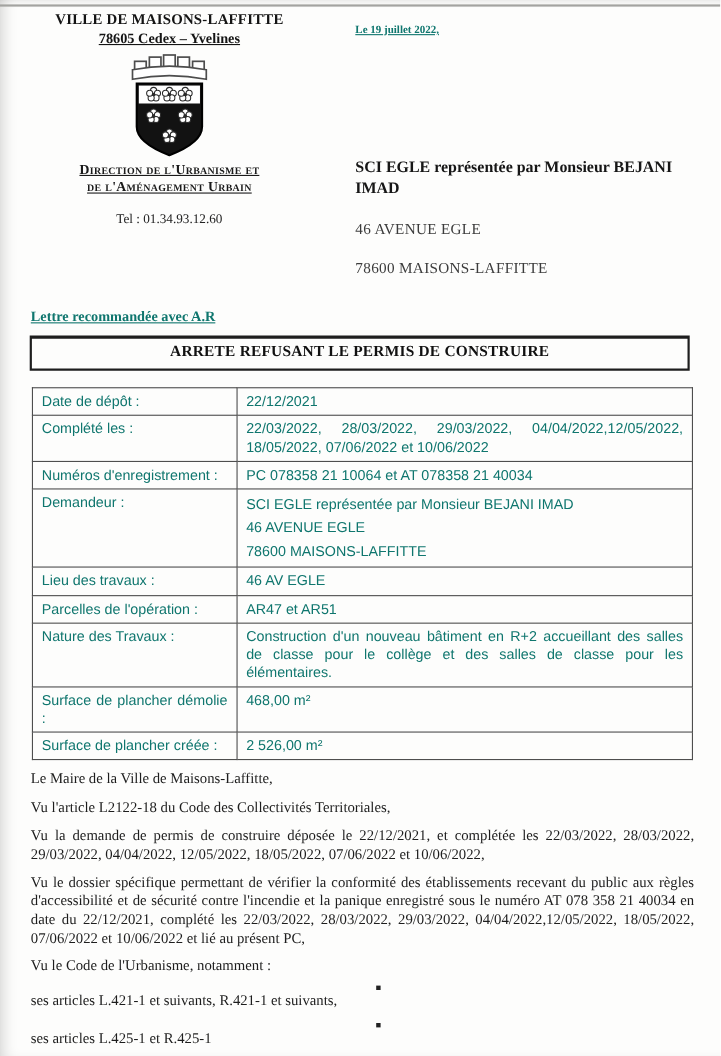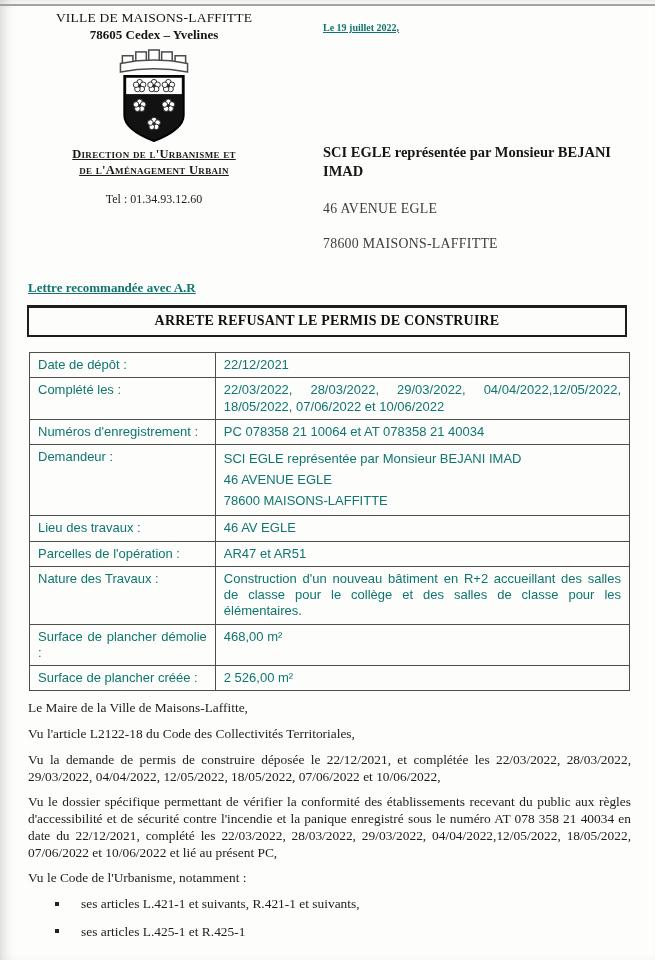--- a/index.html
+++ b/index.html
@@ -17,22 +17,22 @@
   .topline {
     position:absolute; top:4px; left:0; right:0; height:2px;
     background:#a3a3a0;
   }
   
   .header { position:relative; height:272px; }
   .hl {
     position:absolute; left:28px; top:10px; width:252px;
     text-align:center;
   }
-  .hl .city { font-weight:normal; font-size:13.5px; letter-spacing:.2px; color:#141414; }
-  .hl .postal { font-weight:bold; font-size:13px; margin-top:1px; color:#141414; }
+  .hl .city { font-weight:bold; font-size:13.5px; letter-spacing:.2px; color:#141414; }
+  .hl .postal { font-weight:bold; font-size:13px; text-decoration:underline; margin-top:1px; color:#141414; }
   .hl .crest { margin:5px auto 2px auto; display:block; }
   .hl .dept { font-weight:bold; font-size:12.5px; font-variant:small-caps; letter-spacing:.3px; color:#1a1a1a; }
   .hl .dept div { text-decoration:underline; line-height:1.3; }
   .hl .tel { font-size:12px; margin-top:13px; color:#222; }
   .hrb { position:absolute; left:323px; top:22px; width:320px; }
   .hrb .date { font-weight:bold; font-size:10px; color:#0f766e;text-decoration:underline; }
   .hrb .rname { font-weight:bold; font-size:14.5px; line-height:1.3; margin-top:110px; color:#161616; }
   .hrb .raddr1 { font-size:13.8px; margin-top:20px; color:#3c3c3c; letter-spacing:.3px; }
   .hrb .raddr2 { font-size:13.8px; margin-top:19px; color:#3c3c3c; letter-spacing:.3px; }
   
@@ -66,21 +66,21 @@
   .jst { text-align:justify; }
   .vline { line-height:1.6; }
   
   .body-text {
     margin:9px 24px 0 28px;
     font-size:13.4px; line-height:1.25; color:#1d1d1d;
     text-align:justify;
   }
   .body-text p { margin-bottom:9px; }
   .bullets { margin:2px 0 0 28px; }
-  .bullet-row { display:flex; align-items:baseline; margin-bottom:11px; }
+  .bullet-row { display:flex; align-items:baseline; margin-bottom:11px;flex-direction:column; }
   .sq {
     width:4px; height:4px; background:#222; flex:0 0 4px;
     margin:0 22px 2px 27px; align-self:center;
   }
 </style>
 </head>
 <body>
 
 <div class="page">
   <div class="topline"></div>

